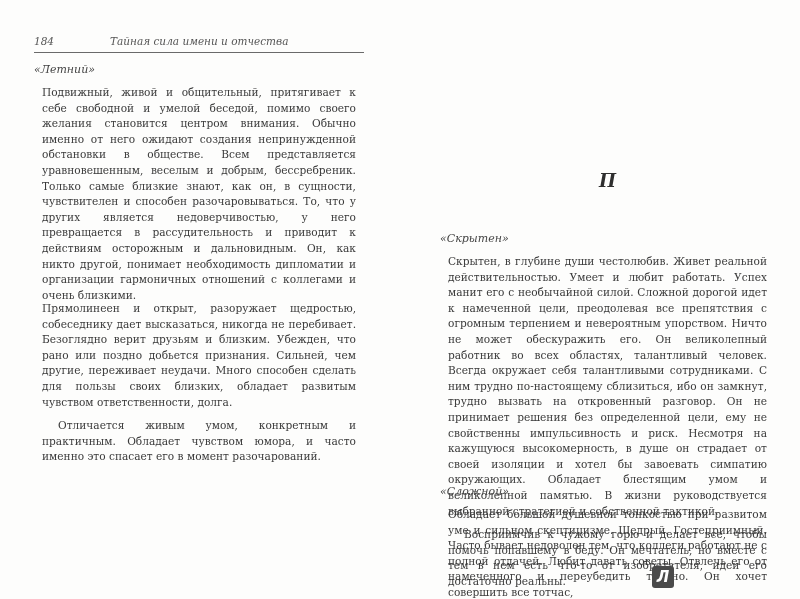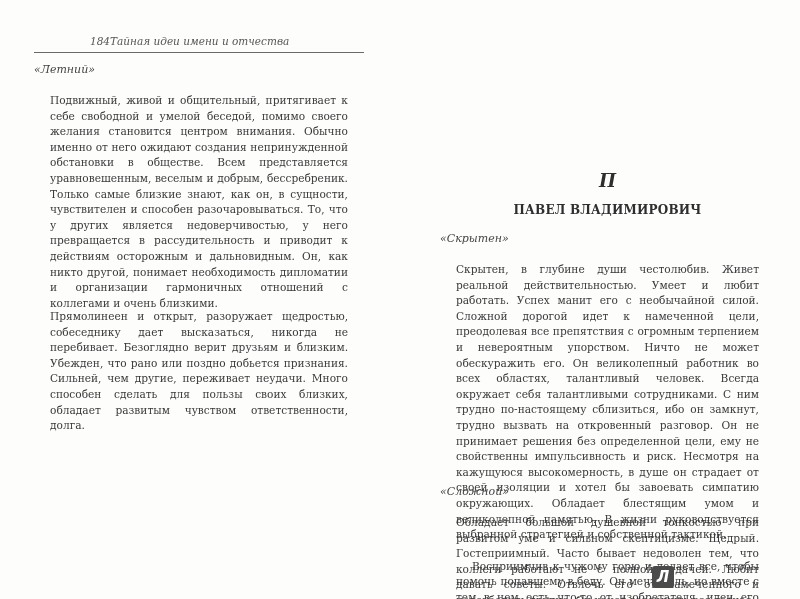--- a/index.html
+++ b/index.html
@@ -13,34 +13,33 @@
   .page-left {
     position: absolute; left: 34px; top: 0; width: 330px; height: 599px;
   }
   .page-right {
     position: absolute; left: 440px; top: 0; width: 335px; height: 599px;
   }
   .running-head {
     position: absolute; top: 35px; left: 0; width: 330px;
     font-size: 10.5px; font-style: italic; color: #555;
     display: flex;
-    text-align: right;
   }
   .running-head .pagenum { font-style: italic; width: 76px; }
   .running-head .rule {
     position: absolute; left: 0; top: 17px; width: 330px; height: 1px;
     background: #6a6a6a;
   }
   .section { position: absolute; left: 0; width: 100%; }
   .section-title {
     font-style: italic; font-size: 11px; line-height: 15px; color: #444;
   }
   .para {
     font-size: 10.6px; line-height: 15.6px; text-align: justify;
-    margin: 16px; color: #3a3a3a;
+    margin: 8px; color: #3a3a3a;
   }
   .para.indent { text-indent: 16px; }
   .letter {
     position: absolute; top: 170px; left: 0; width: 100%;
     text-align: center; font-size: 18px; font-weight: bold; font-style: italic;
     color: #2e2e2e;
   }
   .name-heading {
     position: absolute; top: 203px; left: 0; width: 100%;
     text-align: center; font-size: 12px; font-weight: bold; color: #2e2e2e;
@@ -52,37 +51,37 @@
     font-family: "DejaVu Sans", sans-serif; font-weight: bold; font-style: italic;
     font-size: 15px; line-height: 22px; text-align: center;
   }
 </style>
 </head>
 <body>
 
 <div class="page-left">
   <div class="running-head">
     <span class="pagenum">184</span>
-    <span>Тайная идеи имени и отчества</span>
+    <span>Тайная сила имени и отчества</span>
     <div class="rule"></div>
   </div>
 
   <div class="section" style="top:62px;">
     <div class="section-title">«Летний»</div>
     <p class="para">Подвижный, живой и общительный, притягивает к себе свободной и умелой беседой, помимо своего желания становится центром внимания. Обычно именно от него ожидают создания непринужденной обстановки в обществе. Всем представляется уравновешенным, веселым и добрым, бессребреник. Только самые близкие знают, как он, в сущности, чувствителен и способен разочаровываться. То, что у других является недоверчивостью, у него превращается в рассудительность и приводит к действиям осторожным и дальновидным. Он, как никто другой, понимает необходимость дипломатии и организации гармоничных отношений с коллегами и очень близкими.</p>
   </div>
 
   <div class="section" style="top:293px;">
     <p class="para">Прямолинеен и открыт, разоружает щедростью, собеседнику дает высказаться, никогда не перебивает. Безоглядно верит друзьям и близким. Убежден, что рано или поздно добьется признания. Сильней, чем другие, переживает неудачи. Много способен сделать для пользы своих близких, обладает развитым чувством ответственности, долга.</p>
+    <p class="para indent">Отличается живым умом, конкретным и практичным. Обладает чувством юмора, и часто именно это спасает его в момент разочарований.</p>
   </div>
 </div>
 
 <div class="page-right">
   <div class="letter">П</div>
-  <div class="name-heading">ПАВЕЛ ВЛАДИМИРОВИЧ</div>
 
   <div class="section" style="top:231px;">
     <div class="section-title">«Скрытен»</div>
     <p class="para">Скрытен, в глубине души честолюбив. Живет реальной действительностью. Умеет и любит работать. Успех манит его с необычайной силой. Сложной дорогой идет к намеченной цели, преодолевая все препятствия с огромным терпением и невероятным упорством. Ничто не может обескуражить его. Он великолепный работник во всех областях, талантливый человек. Всегда окружает себя талантливыми сотрудниками. С ним трудно по-настоящему сблизиться, ибо он замкнут, трудно вызвать на откровенный разговор. Он не принимает решения без определенной цели, ему не свойственны импульсивность и риск. Несмотря на кажущуюся высокомерность, в душе он страдает от своей изоляции и хотел бы завоевать симпатию окружающих. Обладает блестящим умом и великолепной памятью. В жизни руководствуется выбранной стратегией и собственной тактикой.</p>
     <p class="para indent">Восприимчив к чужому горю и делает все, чтобы помочь попавшему в беду. Он мечтатель, но вместе с тем в нем есть что-то от изобретателя, идеи его достаточно реальны.</p>
   </div>
 
   <div class="section" style="top:484px;">
     <div class="section-title">«Сложной»</div>
     <p class="para">Обладает большой душевной тонкостью при развитом уме и сильном скептицизме. Щедрый. Гостеприимный. Часто бывает недоволен тем, что коллеги работают не с полной отдачей. Любит давать советы. Отвлечь его от намеченного и переубедить трудно. Он хочет совершить все тотчас,</p>

